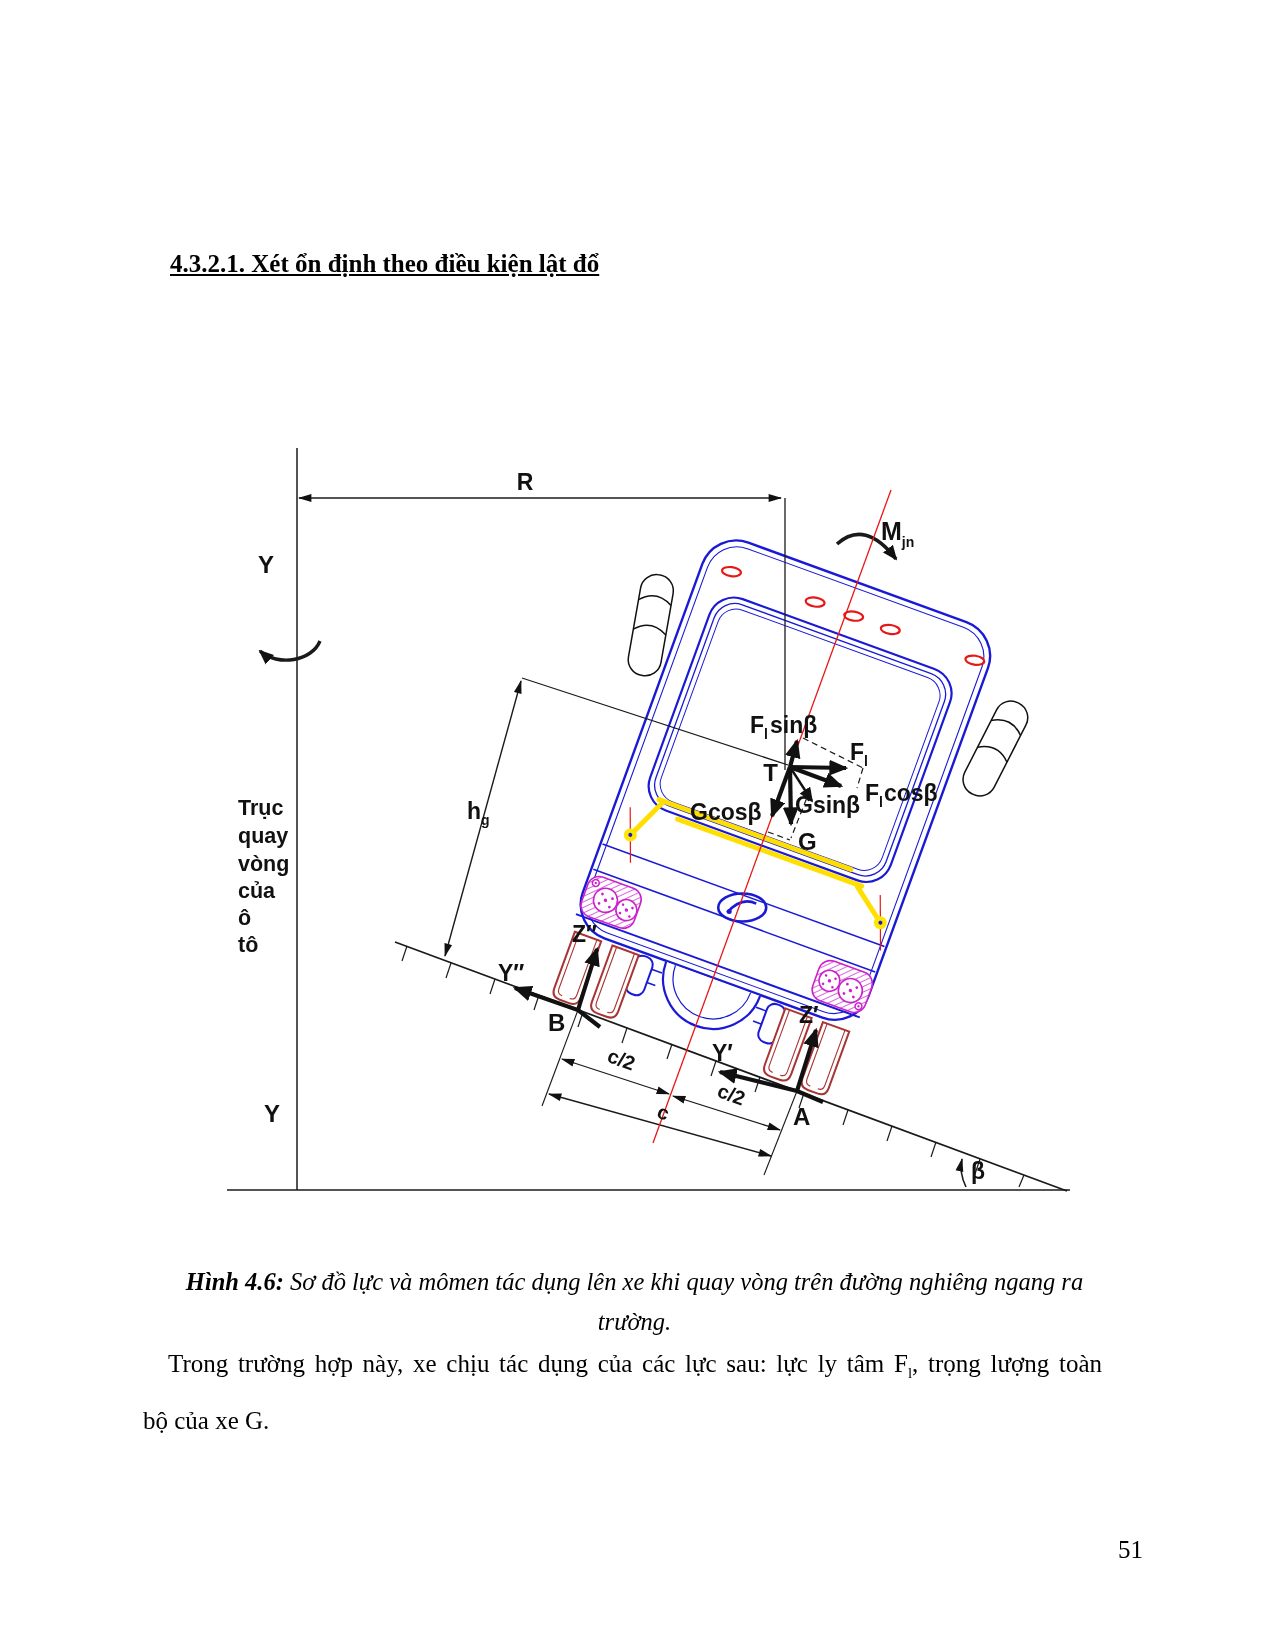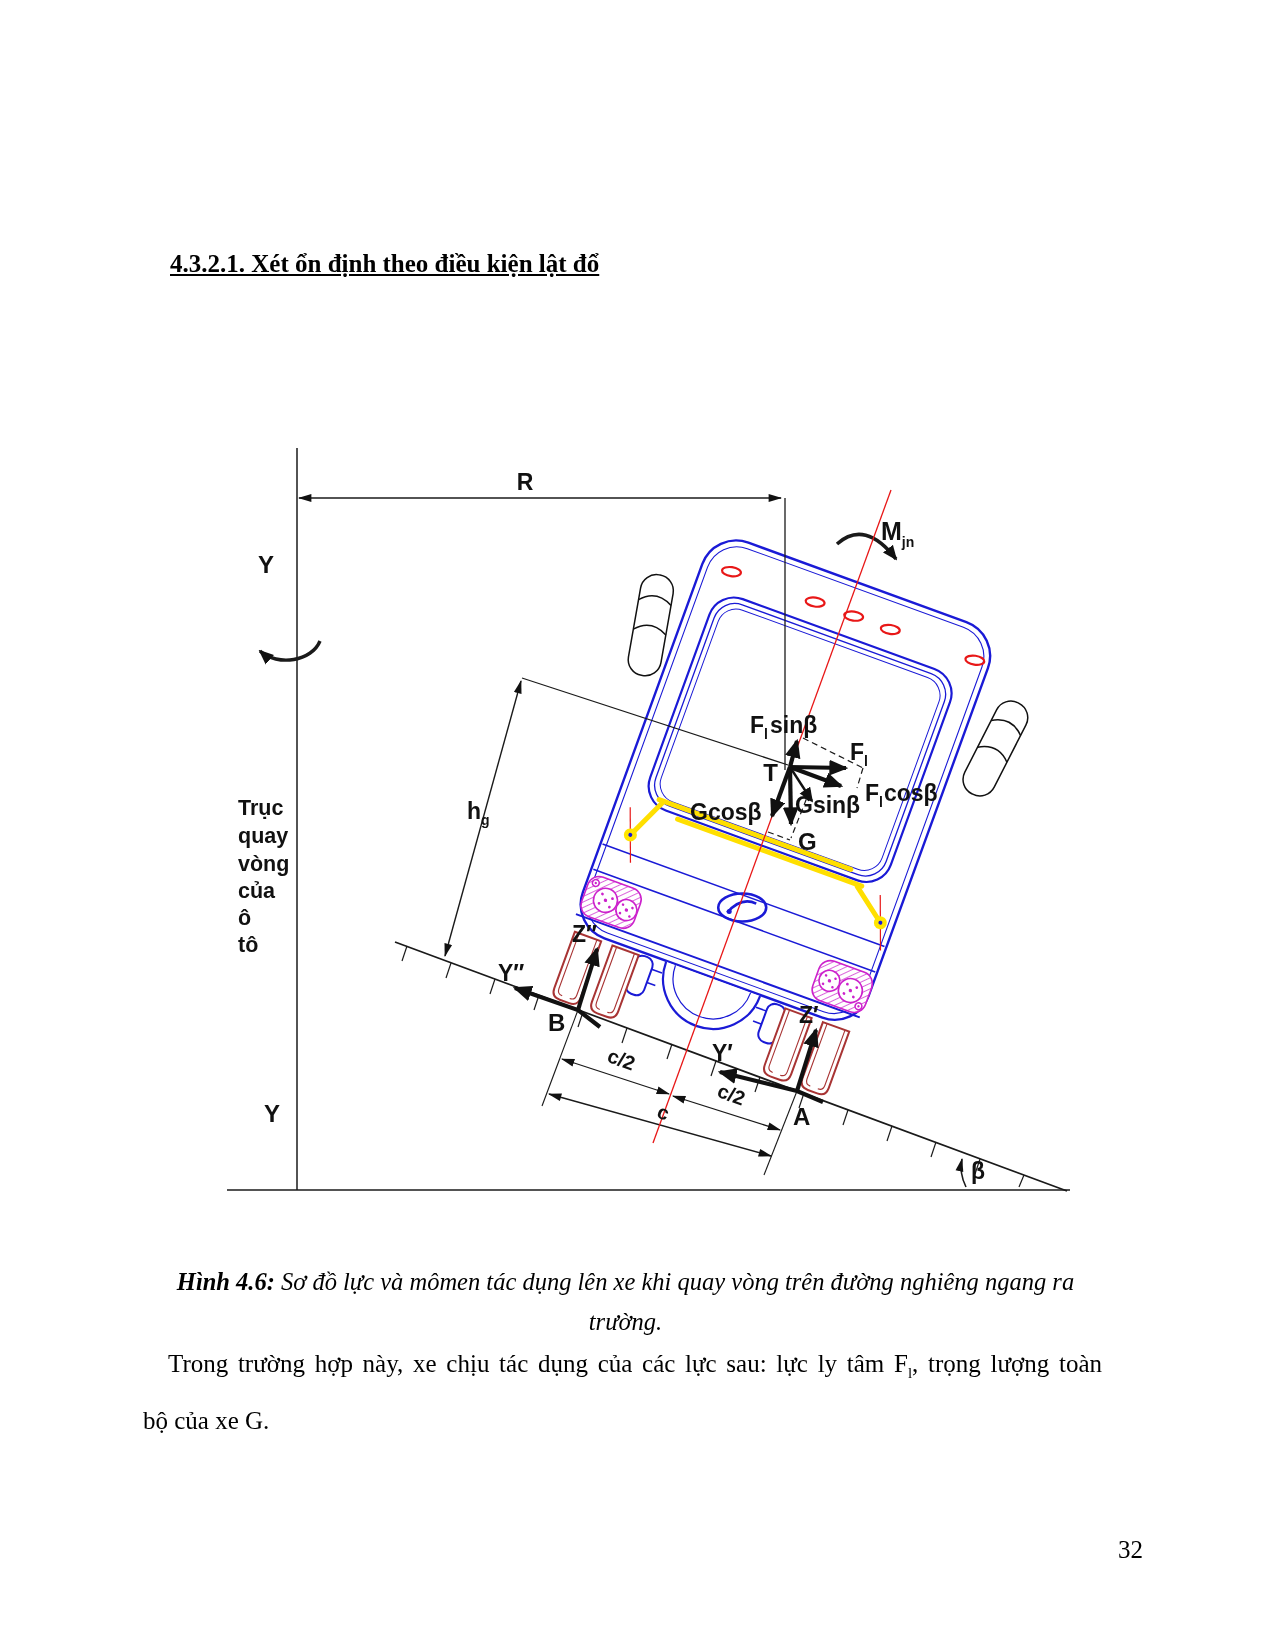--- a/index.html
+++ b/index.html
@@ -6,21 +6,21 @@
   body{
     width:1275px;height:1650px;position:relative;background:#ffffff;
     font-family:"Liberation Serif", serif;color:#000;overflow:hidden;
   }
   .content{position:absolute;left:143px;top:0;width:959px;}
   .title{position:absolute;top:132px;left:0;width:100%;font-weight:bold;font-size:26px;line-height:50px;}
   .title .l1{text-align:justify;text-align-last:justify;text-indent:13px;}
   .h2{position:absolute;top:250px;left:0;width:100%;font-weight:bold;font-size:25px;text-indent:27px;text-decoration:underline;}
   .caseA{position:absolute;top:292px;left:0;width:100%;font-style:italic;font-size:25px;line-height:48px;}
   .caseA .l1{text-align:justify;text-align-last:justify;text-indent:27px;}
-  .caption{position:absolute;top:1262px;left:3px;width:100%;text-align:center;font-size:24.5px;line-height:40px;font-style:italic;}
+  .caption{position:absolute;top:1262px;left:12px;width:100%;text-align:center;font-size:24.5px;line-height:40px;font-style:italic;}
   .caption b{font-style:italic;}
   .bodyp{position:absolute;top:1340px;left:0;width:100%;font-size:25px;line-height:48px;}
   .bodyp .l1{text-align:justify;text-align-last:justify;text-indent:25px;}
   sub.sm{font-size:60%;}
   .pagenum{position:absolute;left:1118px;top:1536px;font-size:25px;}
   .fig{position:absolute;left:215px;top:430px;width:870px;height:770px;}
   svg text{font-family:"Liberation Sans", sans-serif;font-weight:bold;fill:#111;}
 </style>
 </head>
 <body>
@@ -36,21 +36,21 @@
     <b>Hình 4.6:</b><span> Sơ đồ lực và mômen tác dụng lên xe khi quay vòng trên đường nghiêng ngang ra</span><br>
     <span>trường.</span>
   </div>
 
   <div class="bodyp">
     <div class="l1"><span>Trong trường hợp này, xe chịu tác dụng của các lực sau: lực ly tâm F</span><sub class="sm">l</sub><span>, trọng lượng toàn</span></div>
     <div class="l2">bộ của xe G.</div>
   </div>
 </div>
 
-<div class="pagenum">32</div>
+<div class="pagenum">51</div>
 
 <svg class="fig" viewBox="0 0 870 770">
   <defs>
     <marker id="aF" markerUnits="userSpaceOnUse" markerWidth="19" markerHeight="16" viewBox="0 0 12 10" refX="10.5" refY="5" orient="auto-start-reverse">
         <path d="M0 0 L12 5 L0 10 Z" fill="#111"></path>
       </marker>
     <marker id="aM" markerUnits="userSpaceOnUse" markerWidth="15" markerHeight="13" viewBox="0 0 12 10" refX="10.5" refY="5" orient="auto-start-reverse">
         <path d="M0 0 L12 5 L0 10 Z" fill="#111"></path>
       </marker>
     <marker id="aD" markerUnits="userSpaceOnUse" markerWidth="14" markerHeight="9" viewBox="0 0 12 8" refX="11" refY="4" orient="auto-start-reverse">

